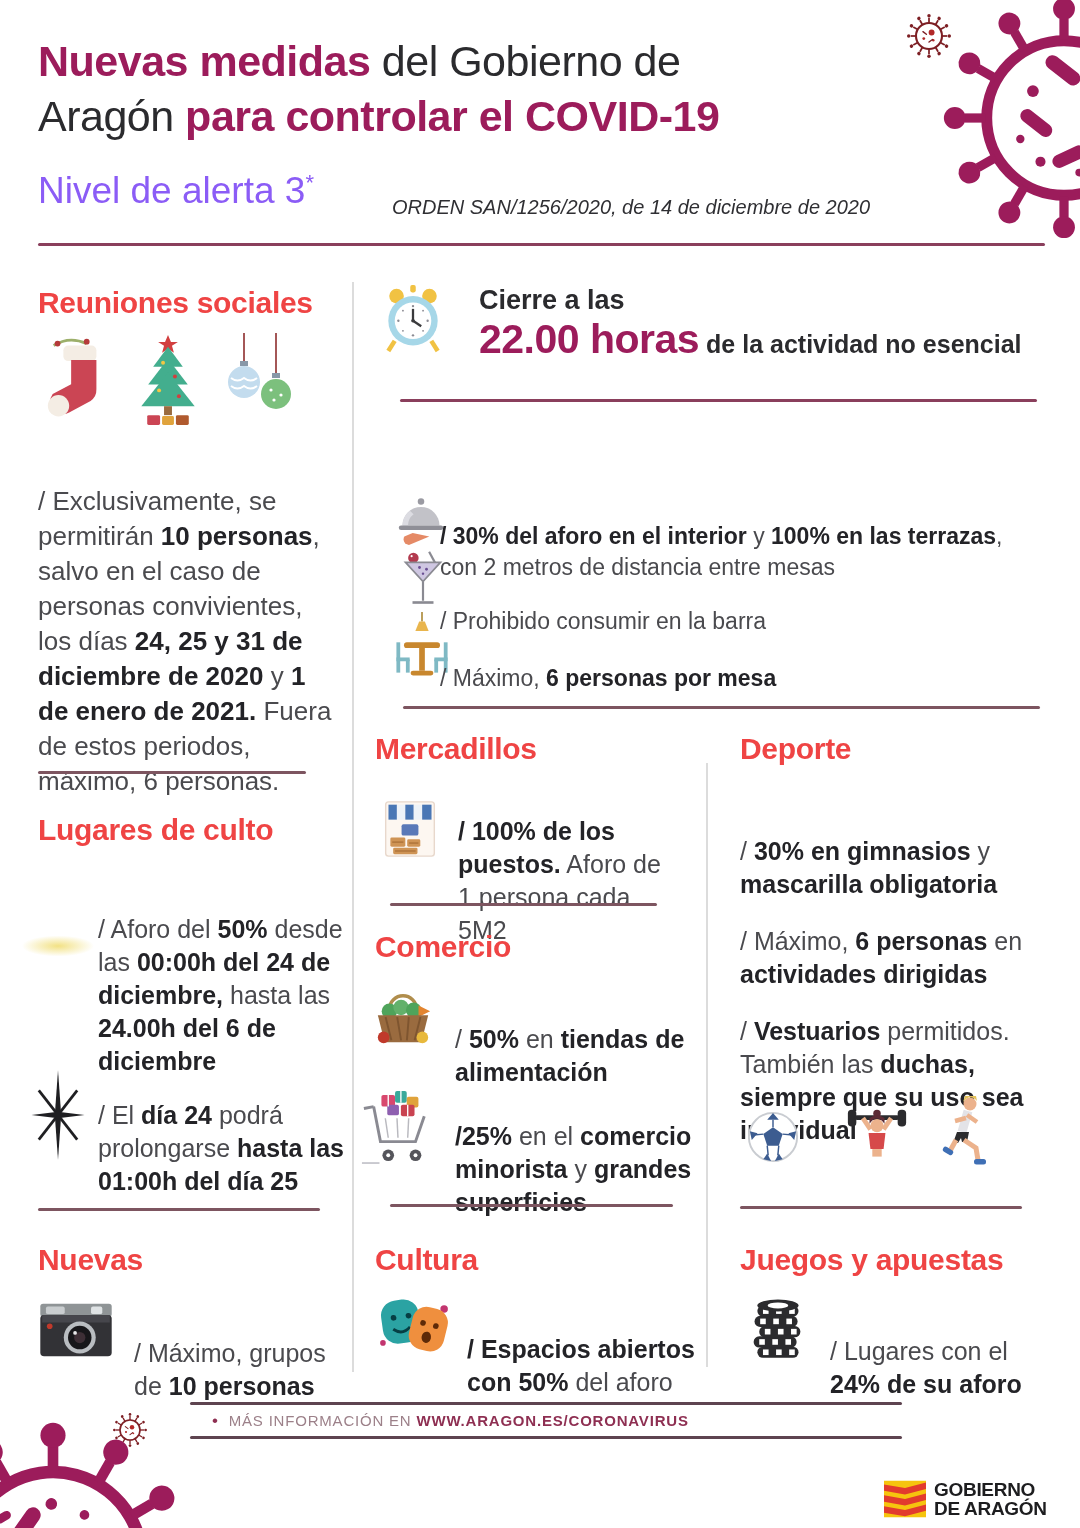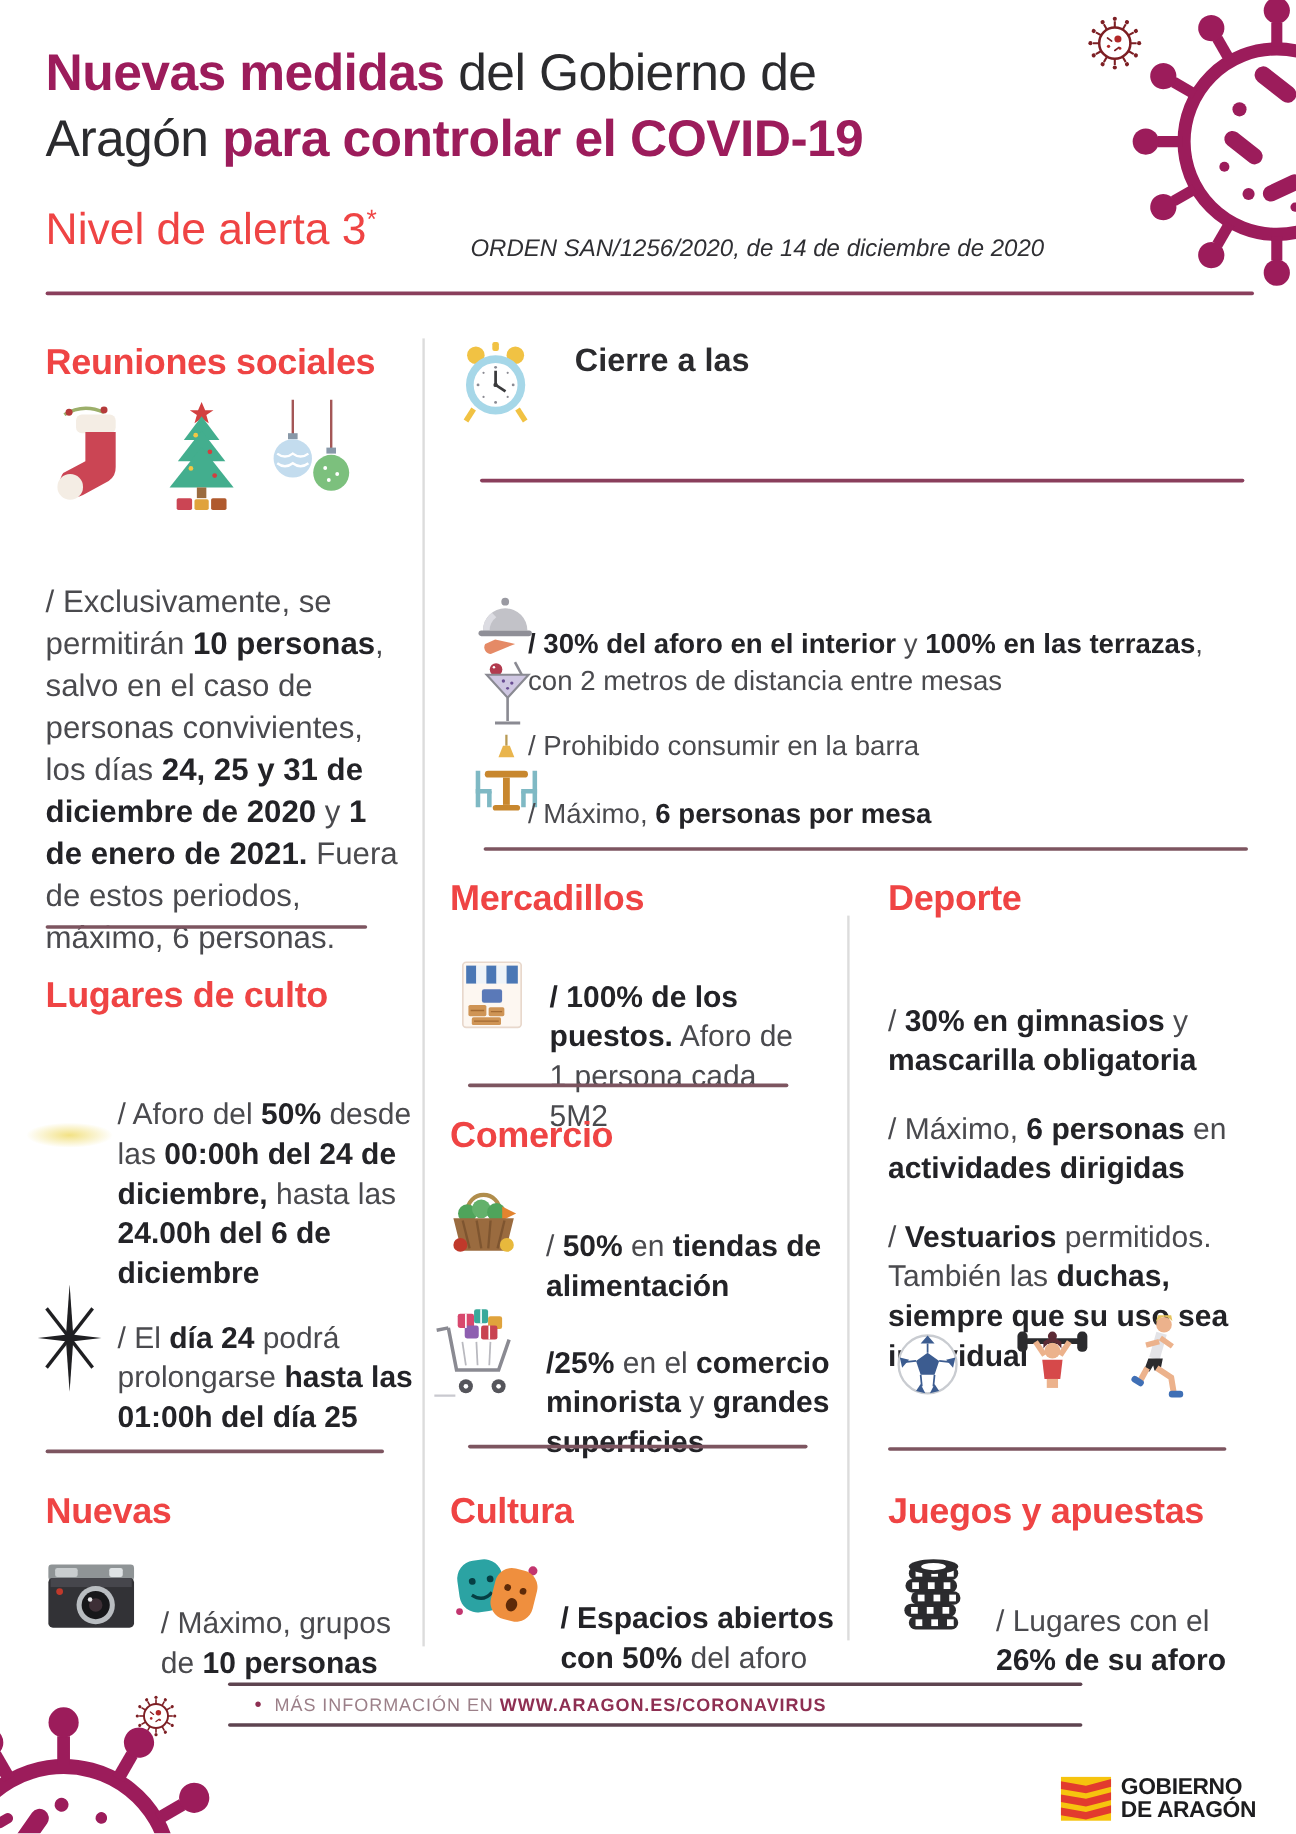--- a/index.html
+++ b/index.html
@@ -7,21 +7,21 @@
         font-family:"Liberation Sans","DejaVu Sans",sans-serif;}
   .abs{position:absolute;}
   
   .rule{position:absolute;background:#8a3f5c;height:3px;border-radius:2px;}
   .rule.soft{background:#7d5560;height:2.5px;}
   .vdiv{position:absolute;width:2px;background:#dcdcdc;}
   
   .title{font-size:43px;line-height:55px;font-weight:700;letter-spacing:-0.5px;}
   .title .tline span{color:#2b2b2e;font-weight:400;}
   .title .tline span.b{color:#9c1c5b;font-weight:700;margin-top:31px;}
-  .nivel{font-size:37px;color:#ef4444;font-weight:400;}
+  .nivel{font-size:37px;color:#8b5cf6;font-weight:400;}
   .nivel sup{font-size:22px;}
   .orden{font-size:20px;font-style:italic;color:#2f2f33;}
   
   .sec-title{font-size:30px;font-weight:700;color:#ef4444;letter-spacing:-0.3px;}
   
   .rich{color:#4a4a4e;margin-top:29px;}
   .rich span{font-weight:400;}
   .rich span.b{font-weight:700;color:#232327;}
   .t26{font-size:26px;line-height:35px;}
   .t25{font-size:25px;line-height:33px;}
@@ -326,20 +326,24 @@
         <circle cx="24" cy="52" r="1"></circle>
           <circle cx="46" cy="52" r="1"></circle>
       </g>
       <line x1="35" y1="41" x2="35" y2="28" stroke="#3a3a3c" stroke-width="2.5"></line>
       <line x1="35" y1="41" x2="44" y2="47" stroke="#3a3a3c" stroke-width="2.5"></line>
       <circle cx="35" cy="41" r="2" fill="#3a3a3c"></circle>
     </svg>
   </div>
   <div class="abs" style="left:479px;top:285px">
     <div class="c1">Cierre a las</div>
+    <div class="c2">
+      <span class="hl">22.00 horas</span>
+      <span class="rest"> de la actividad no esencial</span>
+    </div>
   </div>
   <div class="rule" style="left:400px;top:399px;width:637px"></div>
 
   <div class="abs" style="left:396px;top:491px">
     <svg width="50" height="56" viewBox="0 0 54 58">
       <circle cx="27" cy="10" r="3.5" fill="#9a9aa2"></circle>
       <path d="M7 36 a20 20 0 0 1 40 0 z" fill="#c2c2c8"></path>
       <path d="M7 36 a20 20 0 0 1 8 -16 l4 4 a15 15 0 0 0 -6 12 z" fill="#dcdce2"></path>
       <rect x="3" y="36" width="48" height="5" rx="2.5" fill="#8f8f97"></rect>
       <path d="M18 44 l18 4 -22 9 a6 6 0 0 1 -5 -9 z" fill="#e58a66"></path>
@@ -553,21 +557,21 @@
           <rect x="27" y="26" width="6" height="6"></rect>
           <rect x="41" y="26" width="6" height="6"></rect>
         <rect x="16" y="15" width="6" height="6"></rect>
           <rect x="30" y="15" width="6" height="6"></rect>
           <rect x="44" y="15" width="6" height="6"></rect>
       </g>
       <ellipse cx="32" cy="12" rx="22" ry="6.5" fill="#2b2b2e"></ellipse>
       <ellipse cx="32" cy="12" rx="11" ry="3.2" fill="#ffffff"></ellipse>
     </svg>
   </div>
-  <div class="abs rich t25" style="left:830px;top:1306px;width:215px"><span>/ Lugares con el </span><span class="b">26% de su aforo</span></div>
+  <div class="abs rich t25" style="left:830px;top:1306px;width:215px"><span>/ Lugares con el </span><span class="b">24% de su aforo</span></div>
 
   <div class="rule" style="left:190px;top:1402px;width:712px;height:3px;background:#5e4450"></div>
   <div class="abs finfo" style="left:212px;top:1411px">
     <span class="bullet">•</span><span>MÁS INFORMACIÓN EN </span><span class="url">WWW.ARAGON.ES/CORONAVIRUS</span>
   </div>
   <div class="rule" style="left:190px;top:1436px;width:712px;height:2.5px;background:#5e4450"></div>
 
   <div class="abs logo" style="left:884px;top:1480px">
     <span>
       <svg width="42" height="38" viewBox="0 0 46 40">

